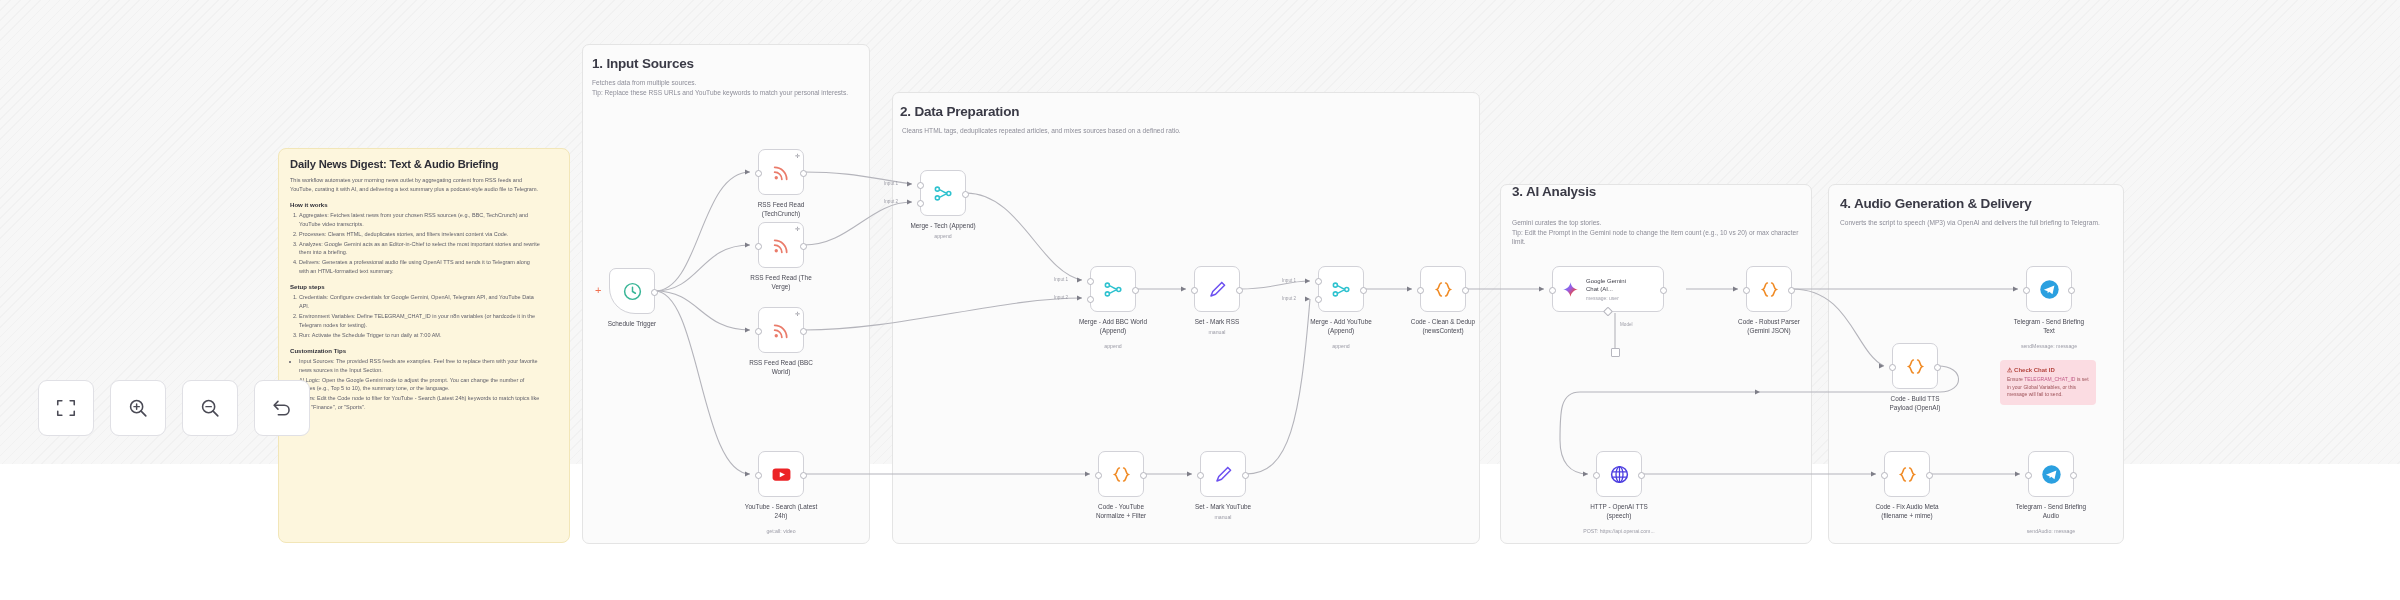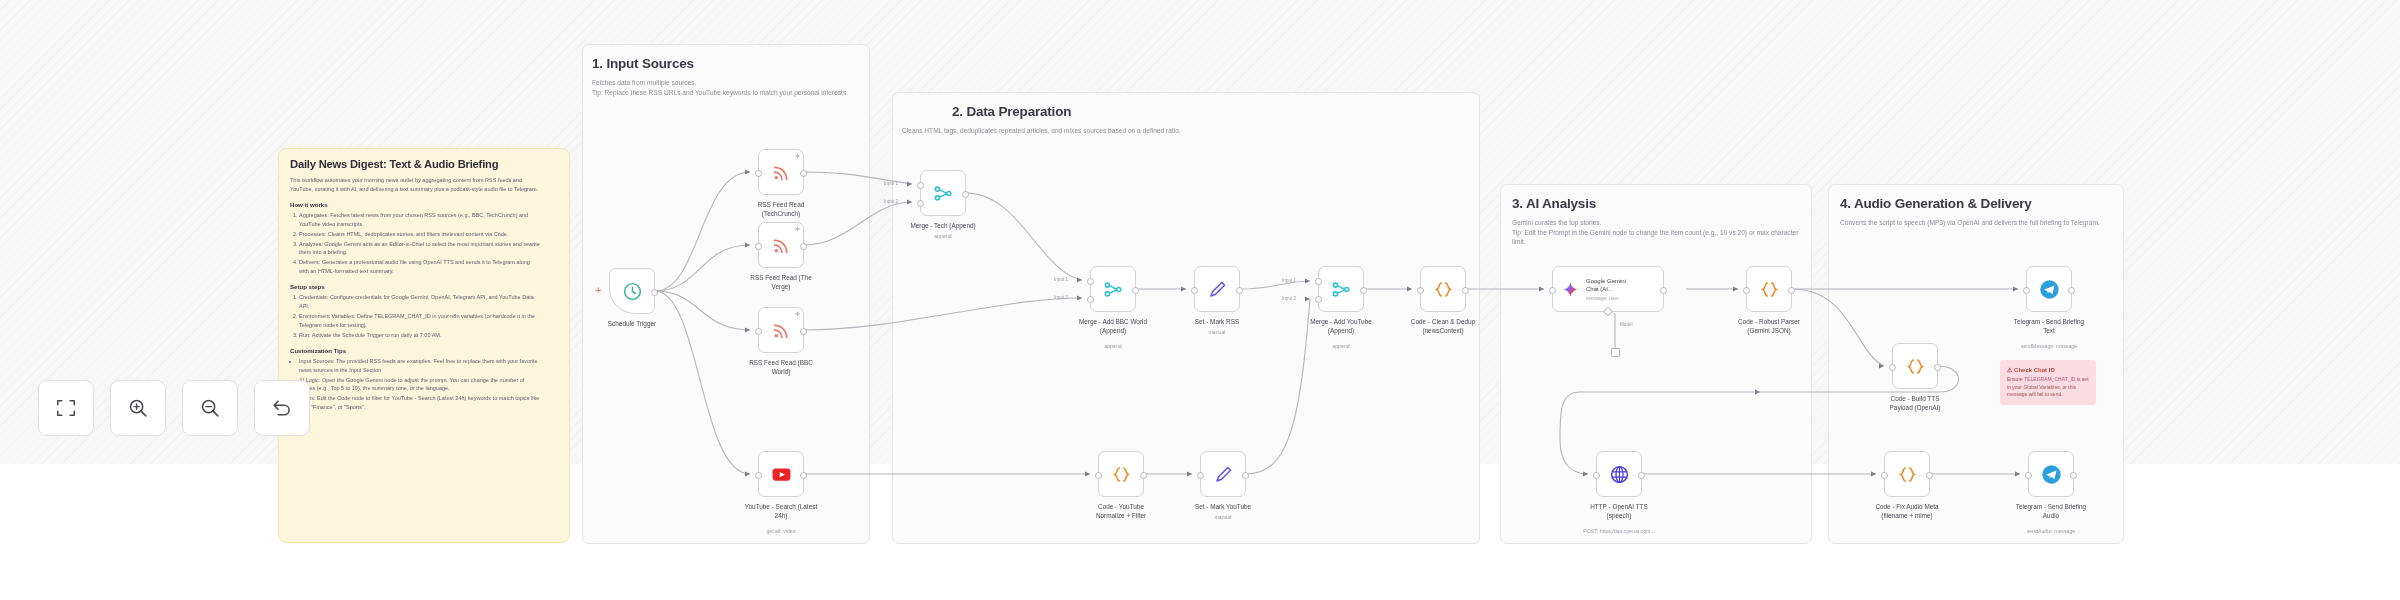--- a/index.html
+++ b/index.html
@@ -189,24 +189,24 @@
 
   <div class="section" style="left:582px; top:44px; width:288px; height:500px;"></div>
   <div class="section" style="left:892px; top:92px; width:588px; height:452px;"></div>
   <div class="section" style="left:1500px; top:184px; width:312px; height:360px;"></div>
   <div class="section" style="left:1828px; top:184px; width:296px; height:360px;"></div>
 
   <div class="section-title" style="left:592px; top:56px;">1. Input Sources</div>
   <div class="section-sub" style="left:592px; top:78px; width:262px; white-space:pre-line;">Fetches data from multiple sources.
 Tip: Replace these RSS URLs and YouTube keywords to match your personal interests.</div>
 
-  <div class="section-title" style="left:952px; top:104px;">2. Data Preparation</div>
+  <div class="section-title" style="left:900px; top:104px;">2. Data Preparation</div>
   <div class="section-sub" style="left:902px; top:126px; width:520px;">Cleans HTML tags, deduplicates repeated articles, and mixes sources based on a defined ratio.</div>
 
-  <div class="section-title" style="left:1512px; top:196px;">3. AI Analysis</div>
+  <div class="section-title" style="left:1512px; top:184px;">3. AI Analysis</div>
   <div class="section-sub" style="left:1512px; top:218px; width:290px; white-space:pre-line;">Gemini curates the top stories.
 Tip: Edit the Prompt in the Gemini node to change the item count (e.g., 10 vs 20) or max character limit.</div>
 
   <div class="section-title" style="left:1840px; top:196px;">4. Audio Generation &amp; Delivery</div>
   <div class="section-sub" style="left:1840px; top:218px; width:272px;">Converts the script to speech (MP3) via OpenAI and delivers the full briefing to Telegram.</div>
 
   <svg class="edges">
 
     <path d="M 655 291 C 700 291 700 172 750 172"></path>
     <path d="M 655 291 C 700 291 700 245 750 245"></path>

